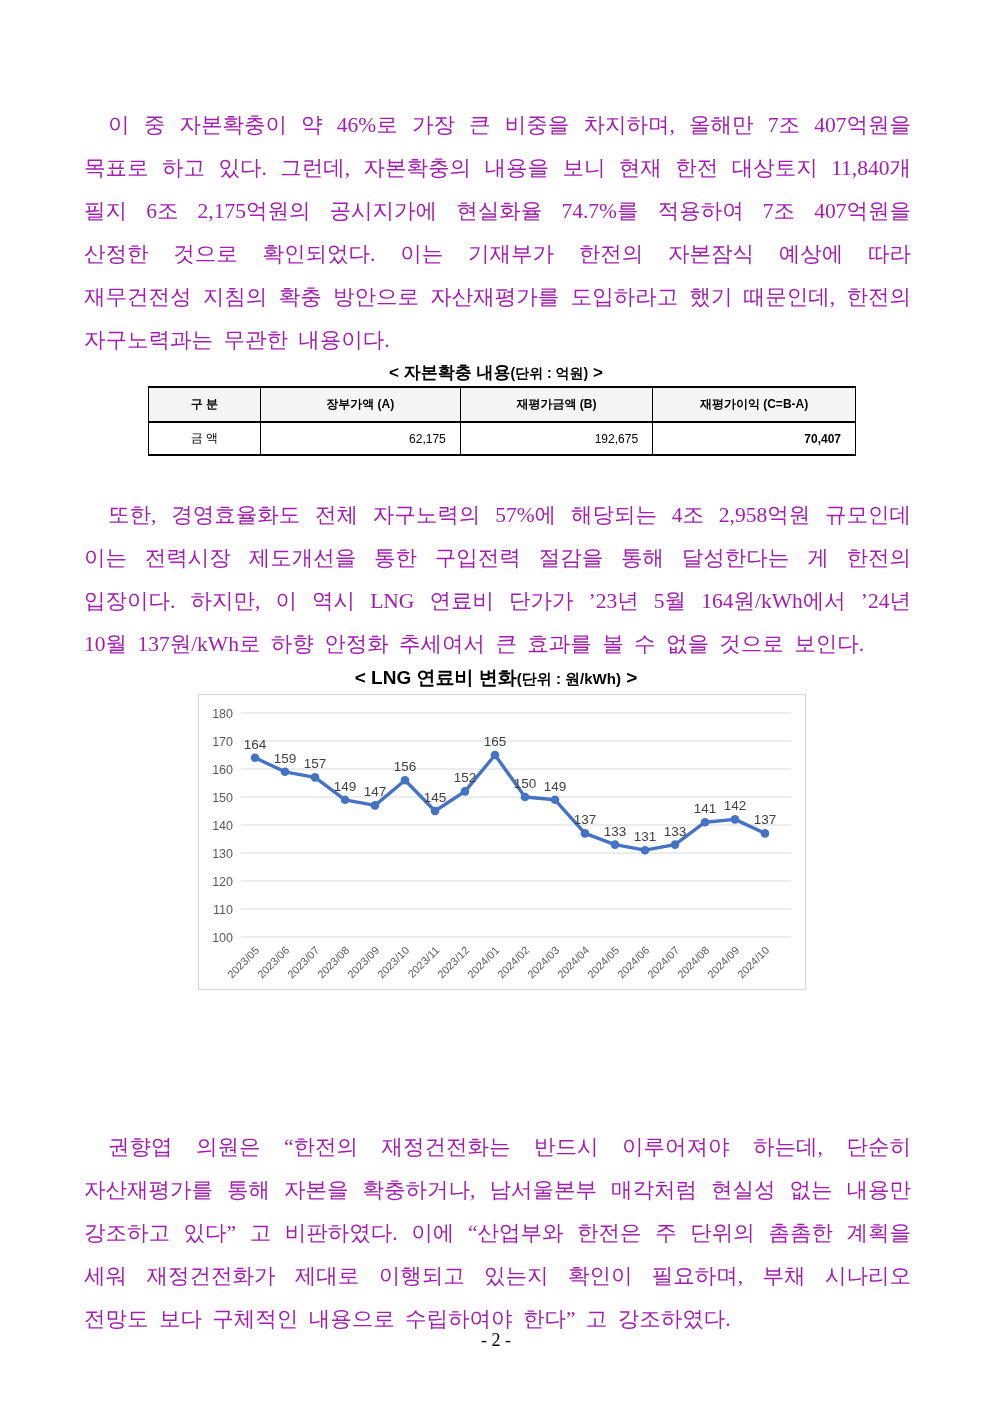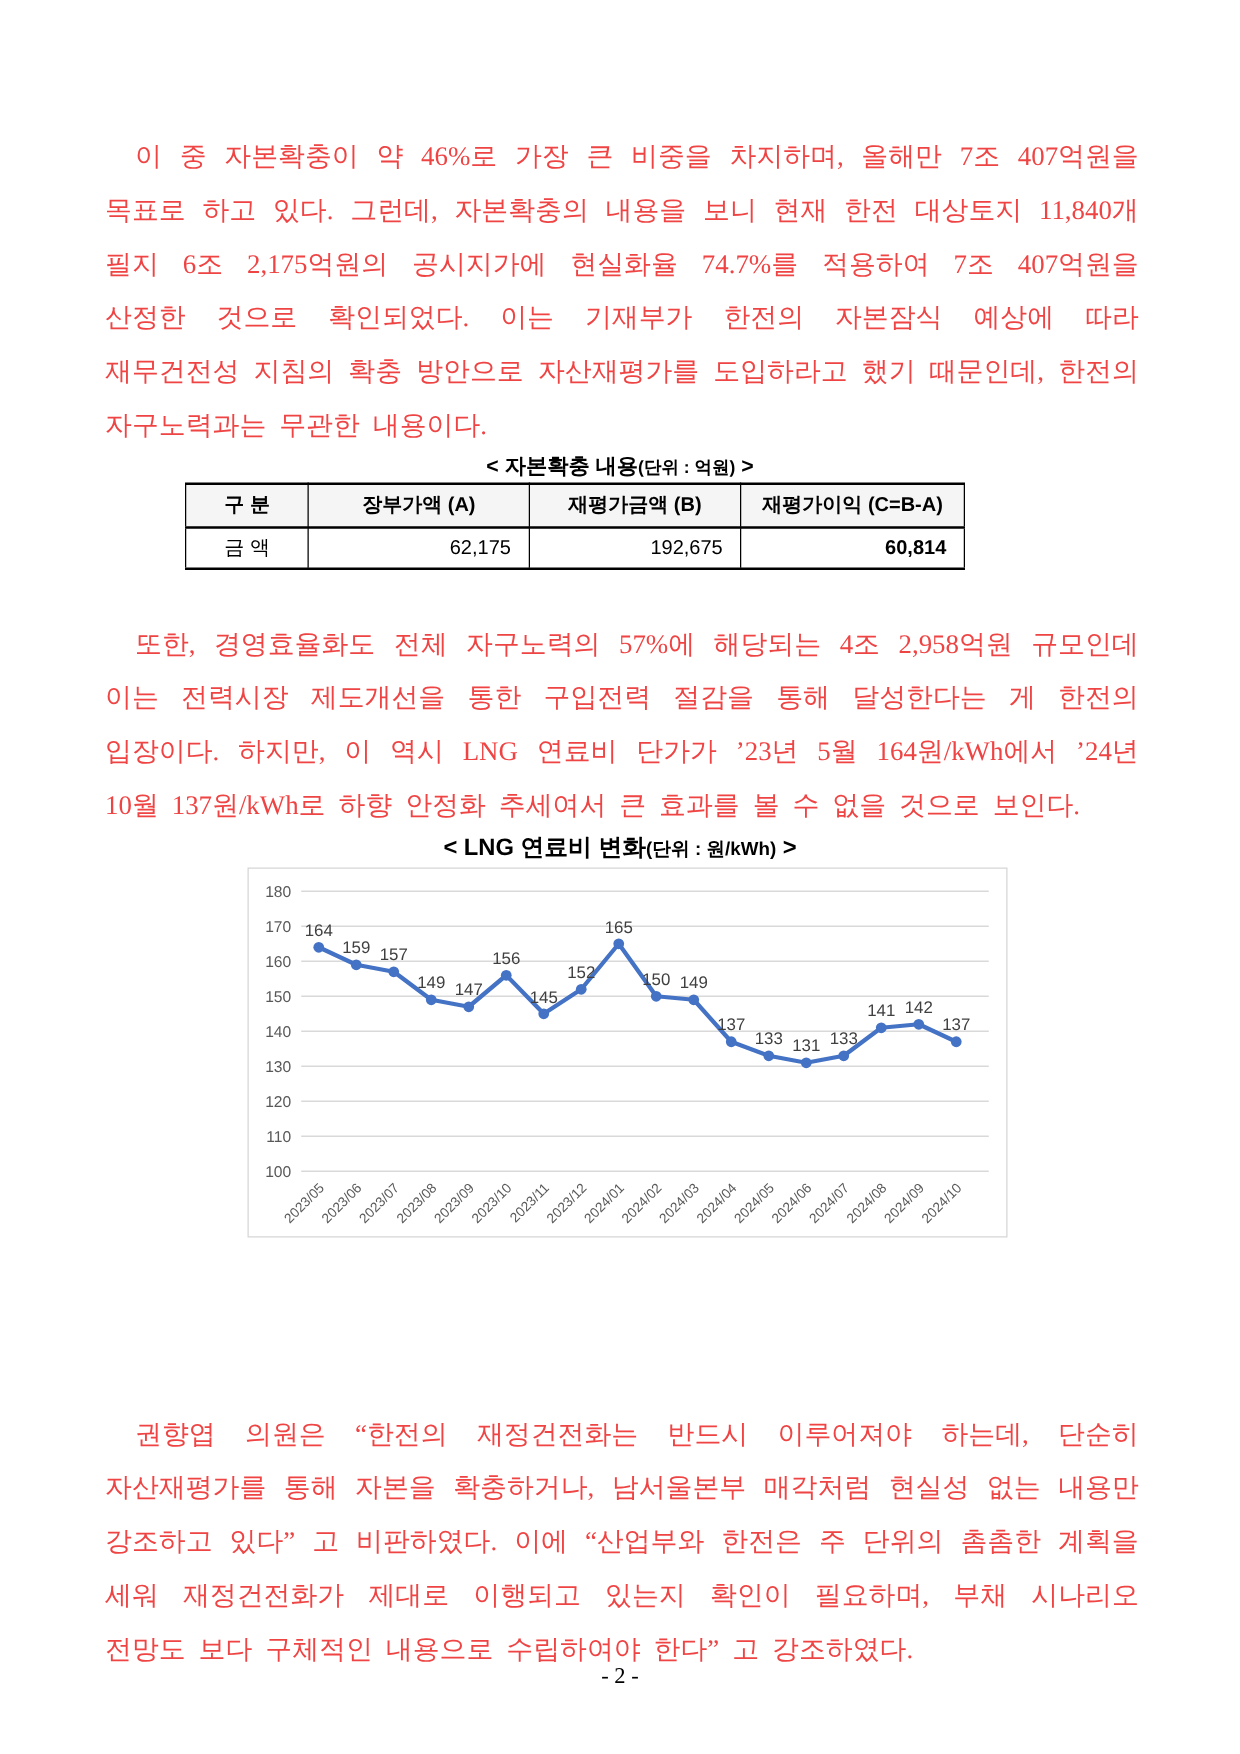--- a/index.html
+++ b/index.html
@@ -14,41 +14,41 @@
 
   
   .para {
     position: absolute;
     left: 84px; width: 827px;
     font-size: 21.5px;
     line-height: 43px;
     text-align: justify;
     word-break: keep-all;
     word-spacing: 5px;
-    color: #ef4444;
+    color: #a21caf;
   }
   .para .indent { display: inline-block; width: 24px; }
   .p1 { top: 104px; }
   .p2 { top: 494px; }
   .p3 { top: 1026px; }
   .p4 { top: 1126px; }
 
   
   .tbl-title {
     position: absolute; top: 361px; left: 0; width: 100%;
     text-align: center;
     font-family: "Liberation Sans", "DejaVu Sans", sans-serif;
     font-weight: bold; font-size: 17px; color: #000;
   }
   .tbl-title .unit { font-size: 14px; font-weight: bold; }
   .cap-table {
-    position: absolute; top: 386px; left: 148px; width: 624px;
+    position: absolute; top: 386px; left: 148px; width: 708px;
     border-collapse: collapse;
     font-family: "Liberation Sans", "DejaVu Sans", sans-serif;
-    font-size: 16px;
+    font-size: 12px;
   }
   .cap-table th, .cap-table td {
     border-left: 1.5px solid #000; border-right: 1.5px solid #000;
     padding: 0 14px; height: 35px; vertical-align: middle;
   }
   .cap-table thead tr { border-top: 2.5px solid #000; border-bottom: 2px solid #000; background: #f5f5f5; }
   .cap-table tbody tr { border-bottom: 2.5px solid #000; padding-left: 40px; }
   .cap-table th { font-weight: bold; text-align: center; }
   .cap-table td { height: 33px; }
   .cap-table .c-label { text-align: center; }
@@ -95,21 +95,21 @@
         <th class="col-a">장부가액 (A)</th>
         <th class="col-b">재평가금액 (B)</th>
         <th class="col-c">재평가이익 (C=B-A)</th>
       </tr>
     </thead>
     <tbody>
       <tr>
         <td class="c-label">금 액</td>
         <td class="c-num">62,175</td>
         <td class="c-num">192,675</td>
-        <td class="c-num c-bold">60,814</td>
+        <td class="c-num c-bold">70,407</td>
       </tr>
     </tbody>
   </table>
 
   <p class="para p2"><span class="indent"></span><span>또한, 경영효율화도 전체 자구노력의 57%에 해당되는 4조 2,958억원 규모인데 이는 전력시장 제도개선을 통한 구입전력 절감을 통해 달성한다는 게 한전의 입장이다. 하지만, 이 역시 LNG 연료비 단가가 ’23년 5월 164원/kWh에서 ’24년 10월 137원/kWh로 하향 안정화 추세여서 큰 효과를 볼 수 없을 것으로 보인다.</span></p>
 
   <div class="chart-title"><span>&lt; LNG 연료비 변화</span><span class="unit">(단위 : 원/kWh)</span><span> &gt;</span></div>
 
   <div class="chart-box">
     <svg id="chart-svg" width="606" height="294" viewBox="0 0 606 294">

